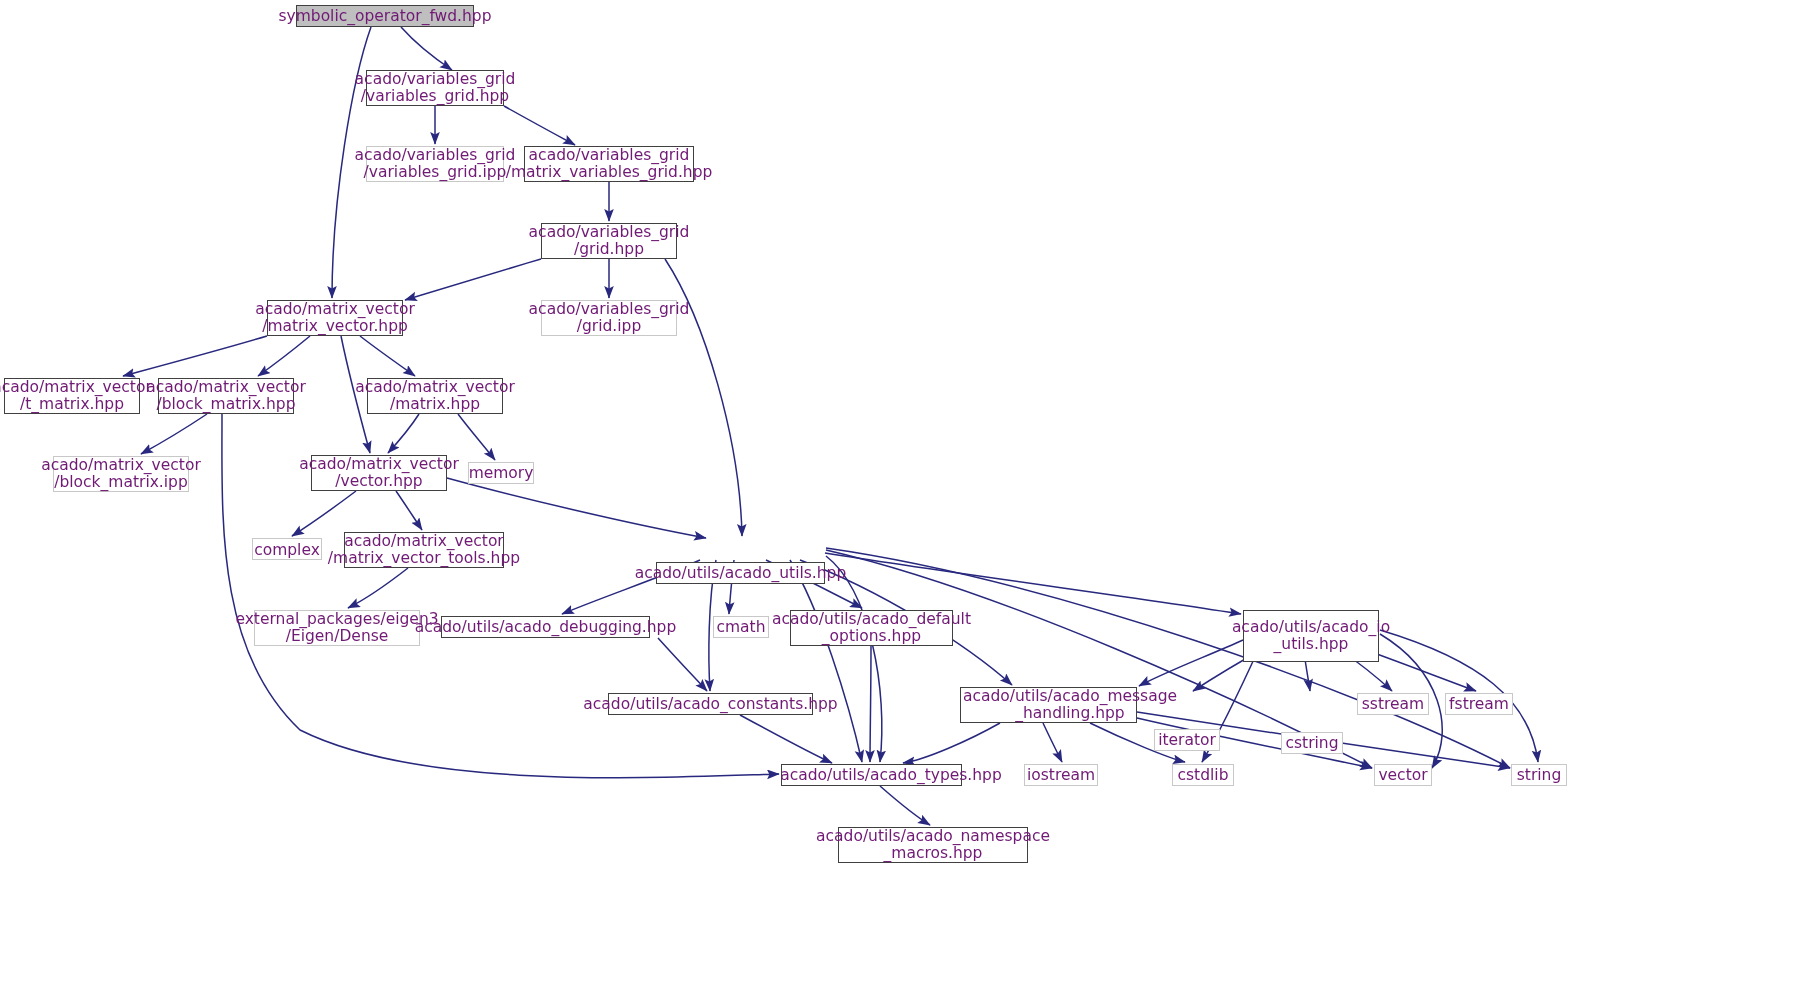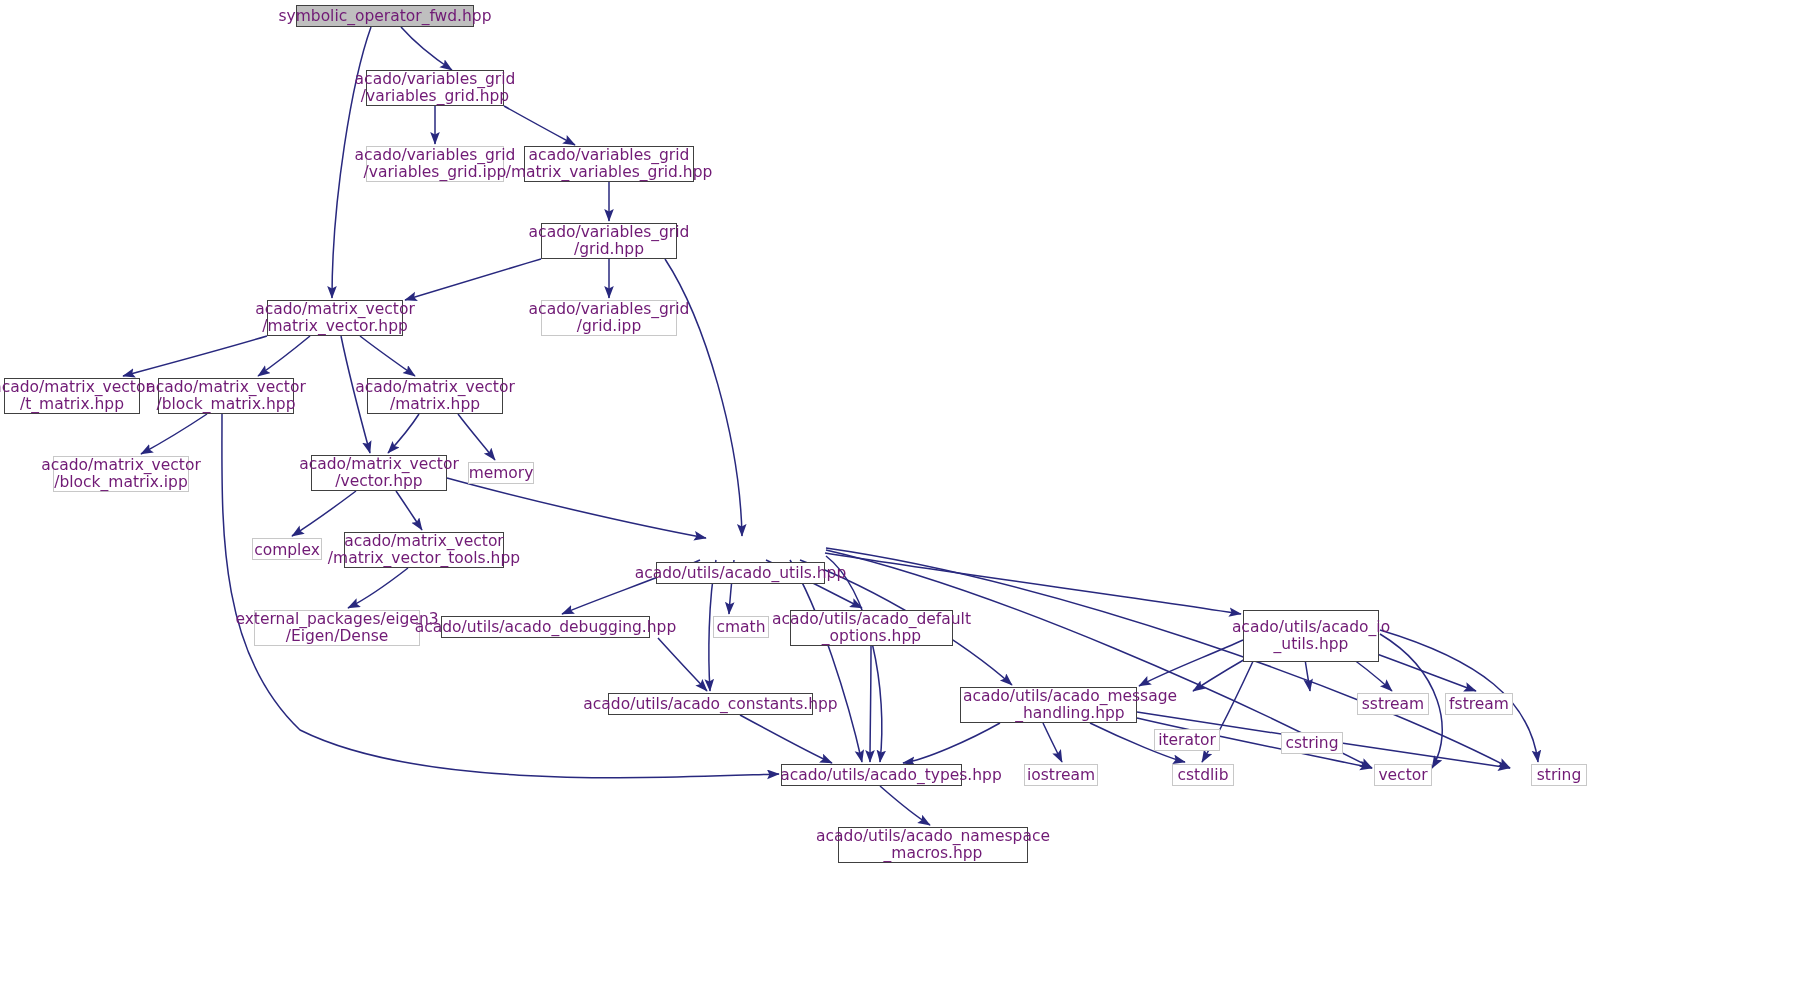--- a/index.html
+++ b/index.html
@@ -153,17 +153,17 @@
       <div class="node hdr" style="left: 960px; top: 687px; width: 177px; height: 36px; padding-left: 43px;"><span class="label">acado/utils/acado_message
 _handling.hpp</span></div>
       <div class="node sys" style="left: 1154px; top: 693px; width: 66px; height: 22px; margin-top: 36px;"><span class="label">iterator</span></div>
       <div class="node sys" style="left: 1281px; top: 732px; width: 62px; height: 22px;"><span class="label">cstring</span></div>
       <div class="node sys" style="left: 1357px; top: 693px; width: 72px; height: 22px;"><span class="label">sstream</span></div>
       <div class="node sys" style="left: 1445px; top: 693px; width: 68px; height: 22px;"><span class="label">fstream</span></div>
       <div class="node hdr" style="left: 781px; top: 764px; width: 181px; height: 22px; padding-left: 39px;"><span class="label">acado/utils/acado_types.hpp</span></div>
       <div class="node sys" style="left: 1024px; top: 764px; width: 74px; height: 22px;"><span class="label">iostream</span></div>
       <div class="node sys" style="left: 1172px; top: 764px; width: 62px; height: 22px;"><span class="label">cstdlib</span></div>
       <div class="node sys" style="left: 1374px; top: 764px; width: 58px; height: 22px;"><span class="label">vector</span></div>
-      <div class="node sys" style="left: 1511px; top: 764px; width: 56px; height: 22px; margin-left: 20px;"><span class="label">string</span></div>
+      <div class="node sys" style="left: 1511px; top: 764px; width: 56px; height: 22px;"><span class="label">string</span></div>
       <div class="node hdr" style="left: 838px; top: 827px; width: 190px; height: 36px;"><span class="label">acado/utils/acado_namespace
 _macros.hpp</span></div>
     </div>
 </div>
 
 </body></html>

